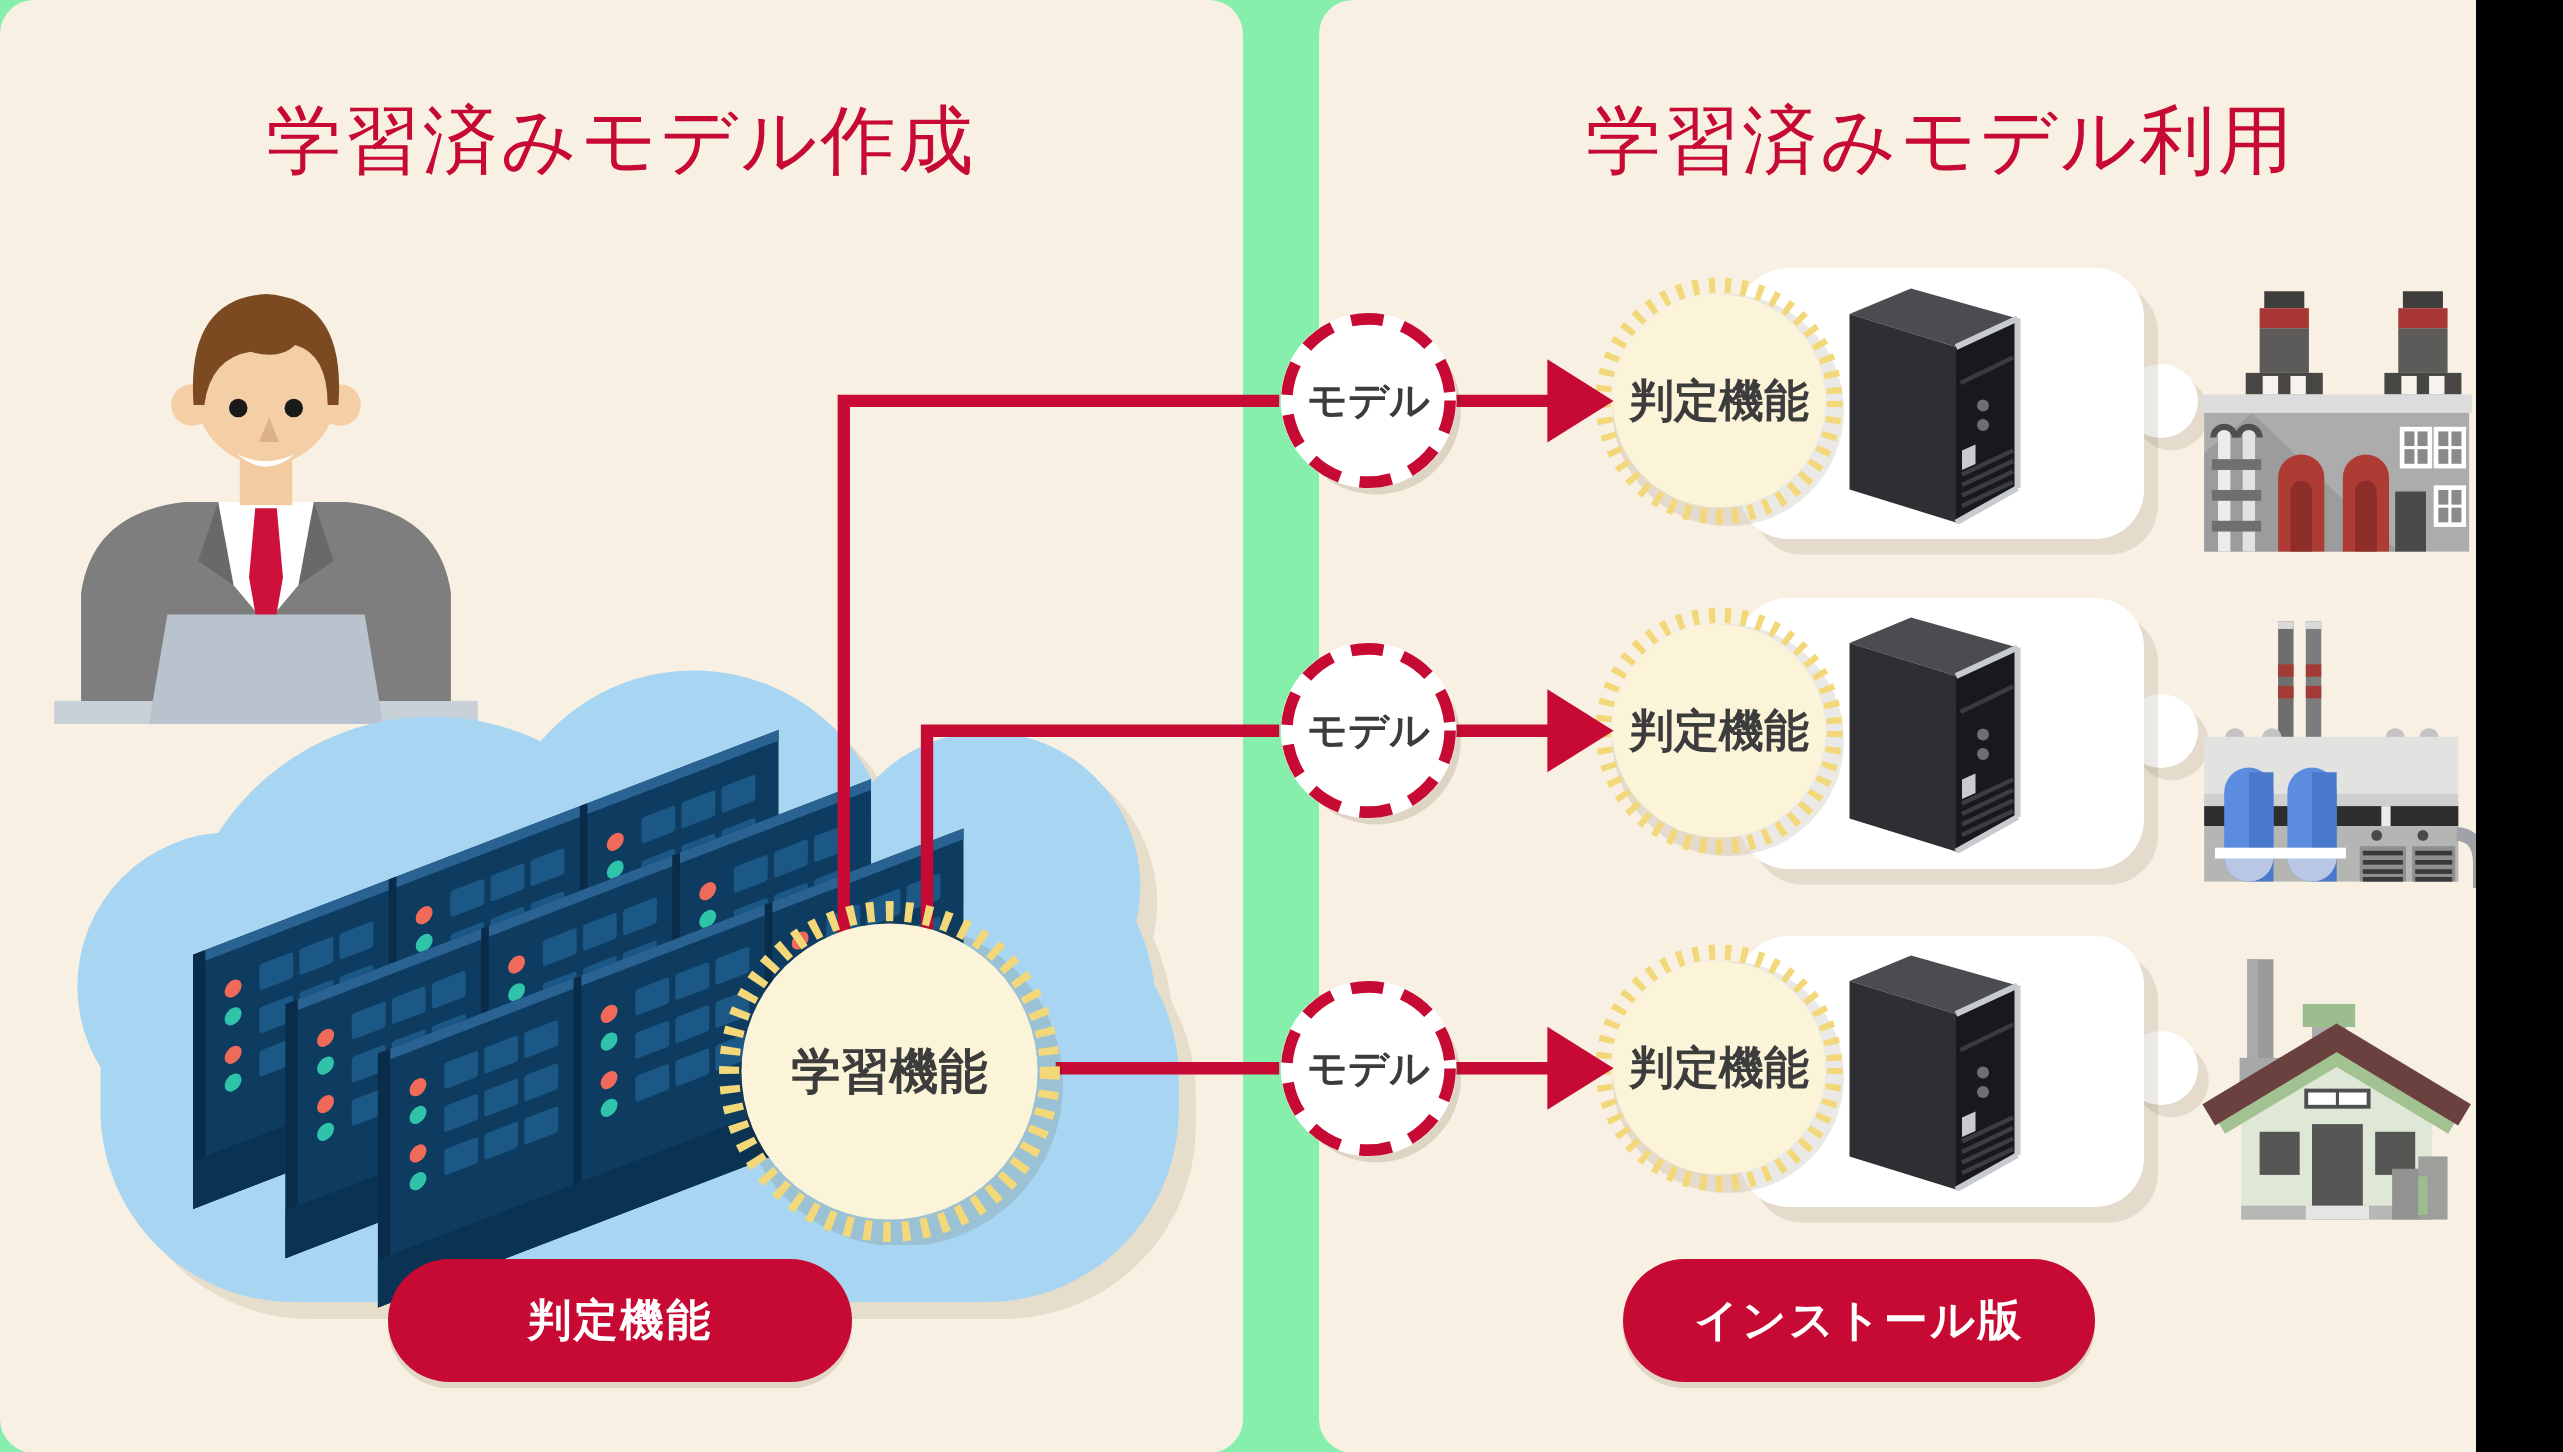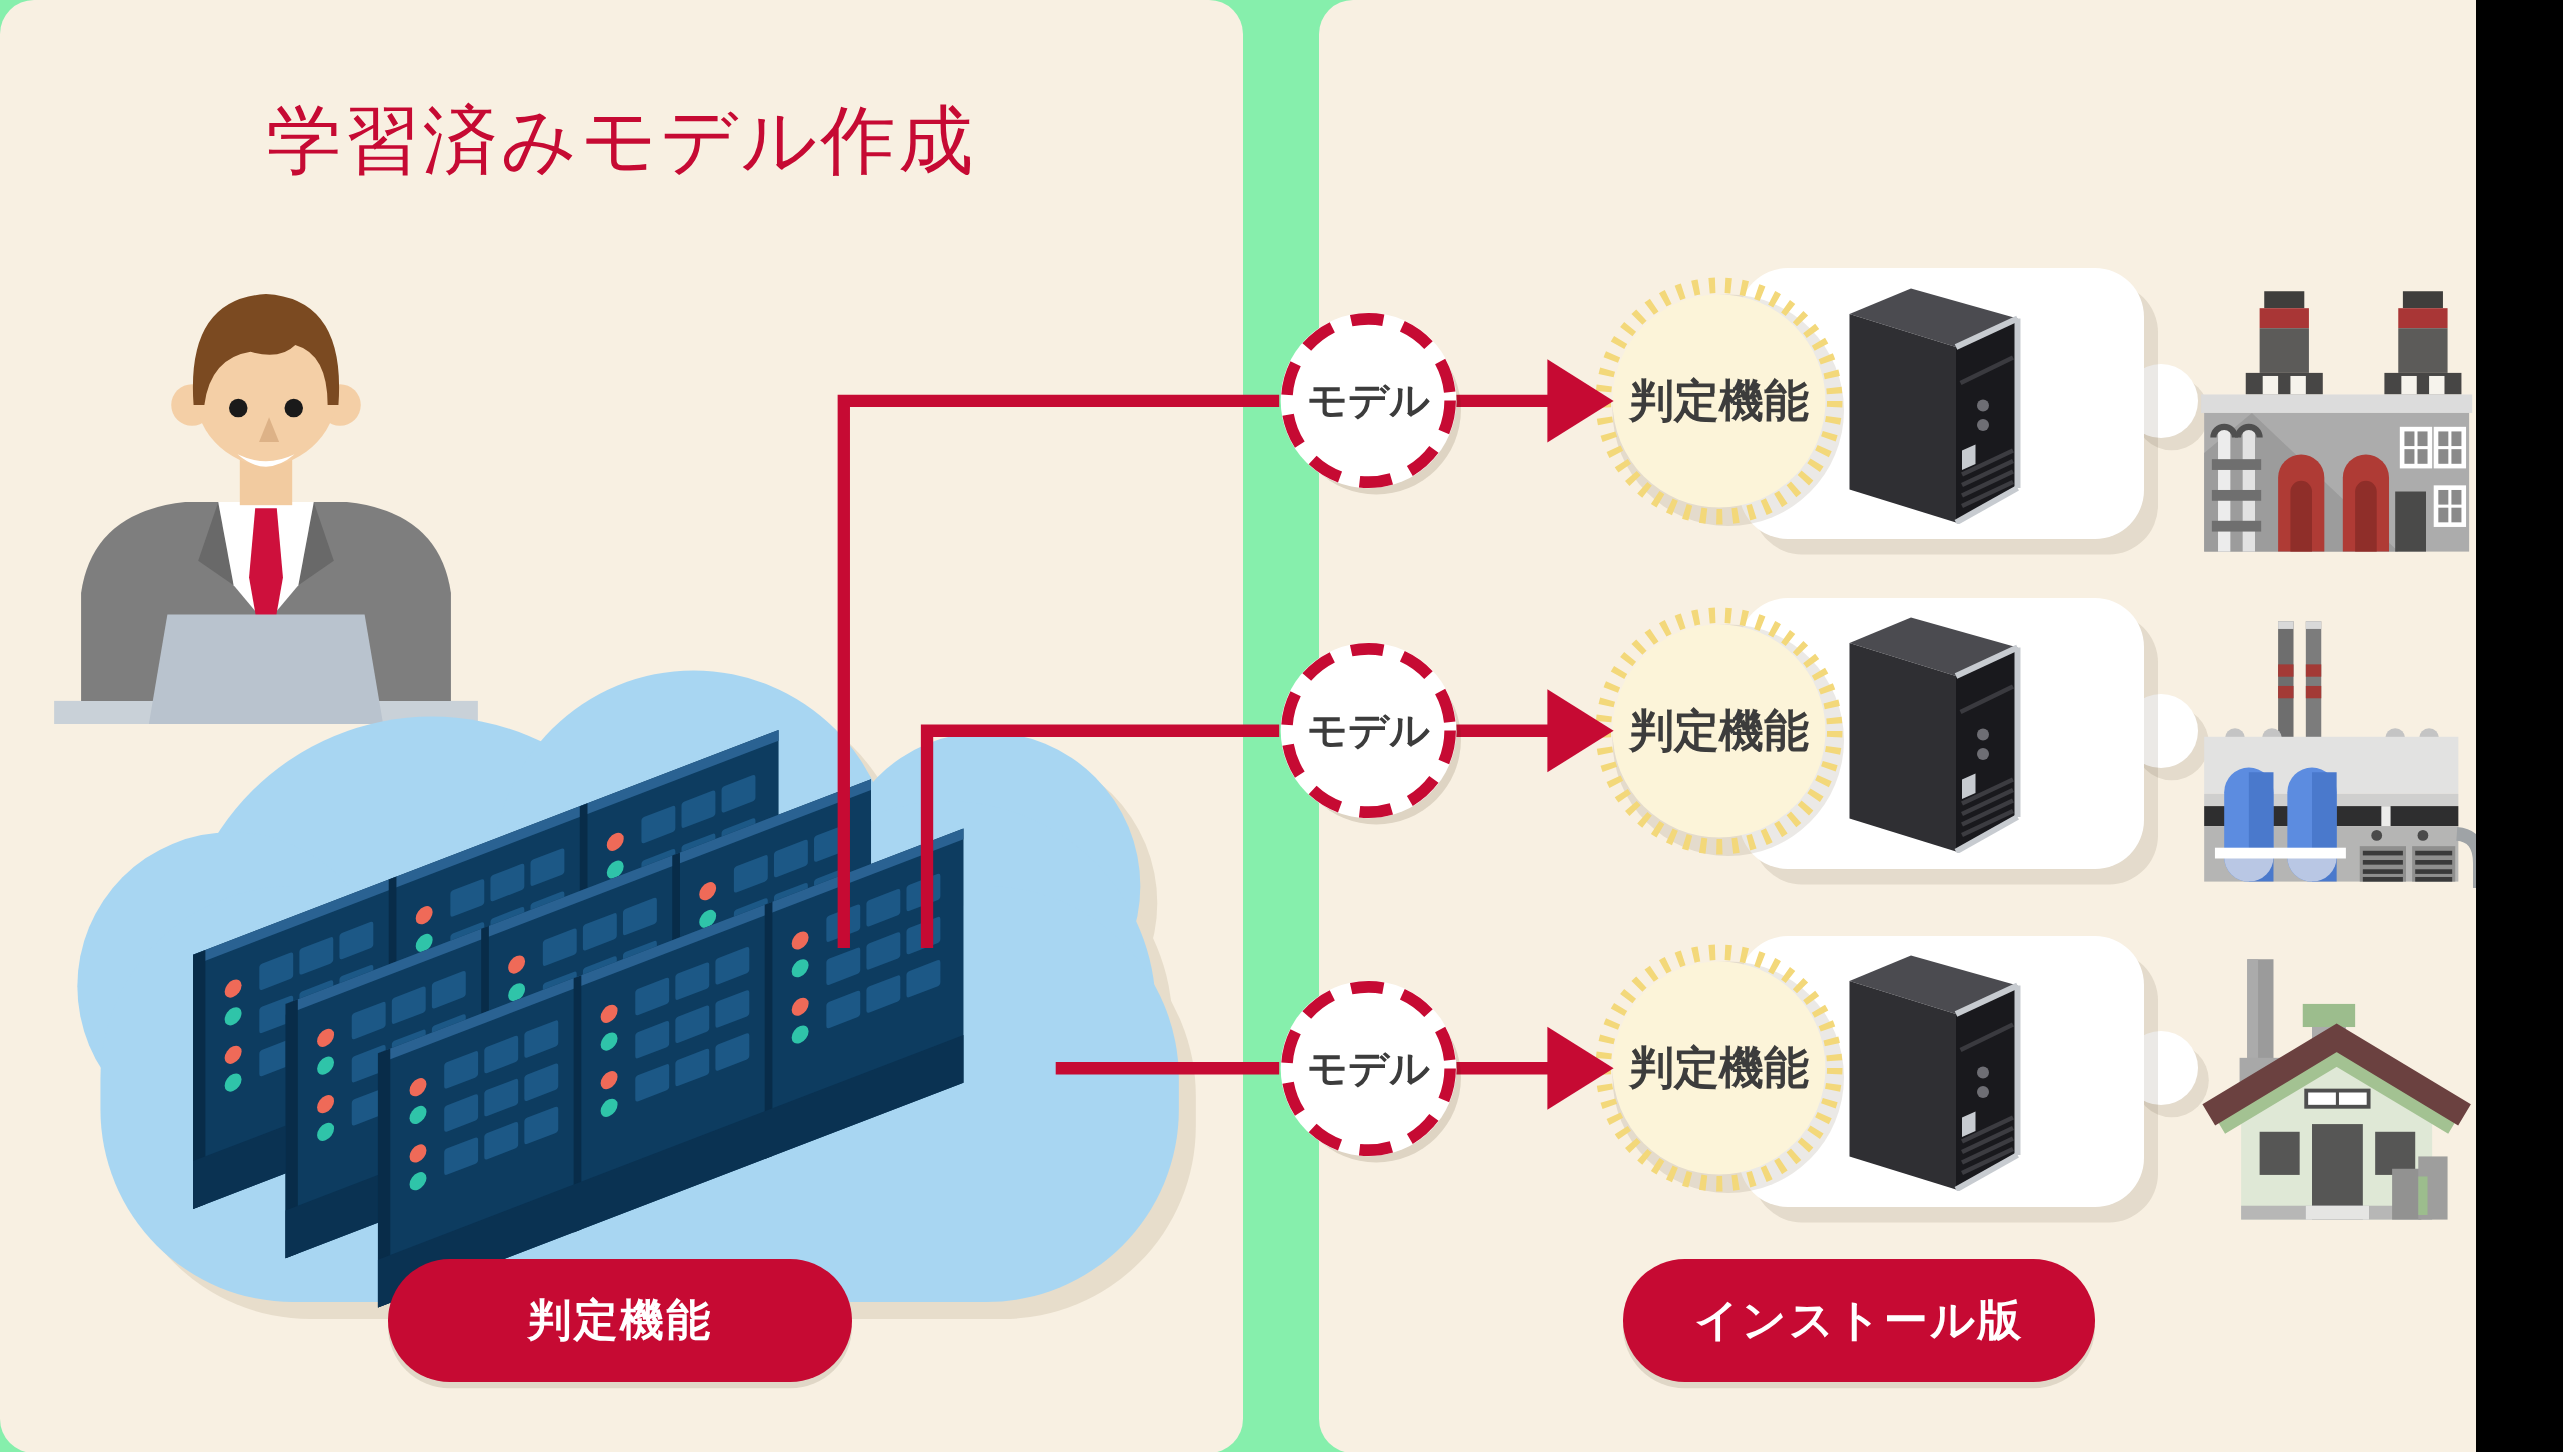--- a/index.html
+++ b/index.html
@@ -235,20 +235,21 @@
         </g>
       </g>
     </svg>
 
     <div class="badge" style="left:388px;top:1259px;width:464px;">
       <span>判定機能</span>
     </div>
   </div>
 
   <div class="panel right">
+    <div class="panel-title">学習済みモデル利用</div>
 
     <div class="badge" style="left:304px;top:1259px;width:472px;">
       <span>インストール版</span>
     </div>
   </div>
 
   <svg class="overlay" width="2563" height="1453" viewBox="0 0 3326 1885">
     <g stroke="#C60A33" stroke-width="16" fill="none">
       <path d="M1095,1230 V520 H1660"></path>
       <path d="M1203,1230 V948 H1660"></path>
@@ -257,20 +258,28 @@
       <path d="M1890,948 H2010"></path>
       <path d="M1890,1386 H2010"></path>
     </g>
     <g fill="#C60A33">
       <polygon points="2008,466 2008,574 2094,520"></polygon>
       <polygon points="2008,894 2008,1002 2094,948"></polygon>
       <polygon points="2008,1332 2008,1440 2094,1386"></polygon>
     </g>
   </svg>
 
+  <div class="abs learn-circle" style="left:716px;top:898px;width:347px;height:347px;">
+    <svg width="347" height="347" viewBox="0 0 450 450">
+      <circle cx="240" cy="242" r="210" fill="rgba(62,44,8,0.12)"></circle>
+      <circle cx="225" cy="225" r="192" fill="#FCF4D9"></circle>
+      <circle cx="225" cy="225" r="208" fill="none" stroke="#F3D87A" stroke-width="26" stroke-dasharray="10 15"></circle>
+    </svg>
+    <div class="circle-label" style="font-size:49px;">学習機能</div>
+  </div>
 
   <div class="abs bubble-tail" style="left:2124px;top:364px;"></div>
   <div class="abs bubble" style="left:1739px;top:268px;"></div>
   <svg class="abs tower" style="left:1837px;top:284px;" width="193" height="240" viewBox="0 0 240 320">
     <polygon points="8,40 90,6 232,46 150,84" fill="#4B4B50"></polygon>
     <polygon points="8,40 150,84 150,318 8,274" fill="#2F2F33"></polygon>
     <polygon points="150,84 232,46 232,272 150,318" fill="#19191D"></polygon>
     <g stroke="#C7CBD0" stroke-width="8" fill="none">
       <line x1="150" y1="84" x2="232" y2="46"></line>
         <line x1="232" y1="46" x2="232" y2="272"></line>

